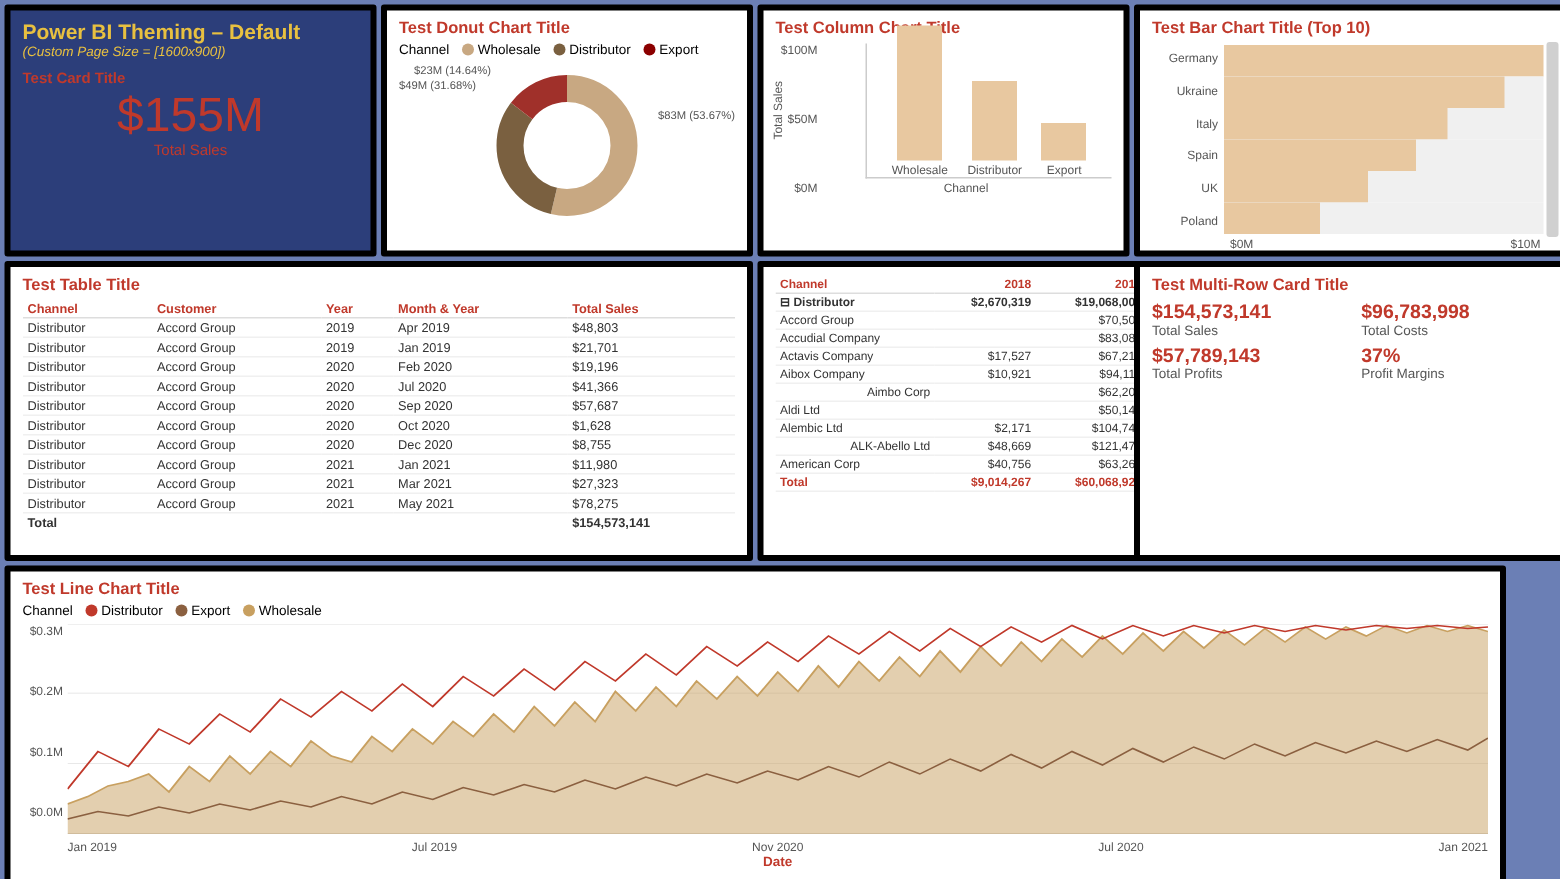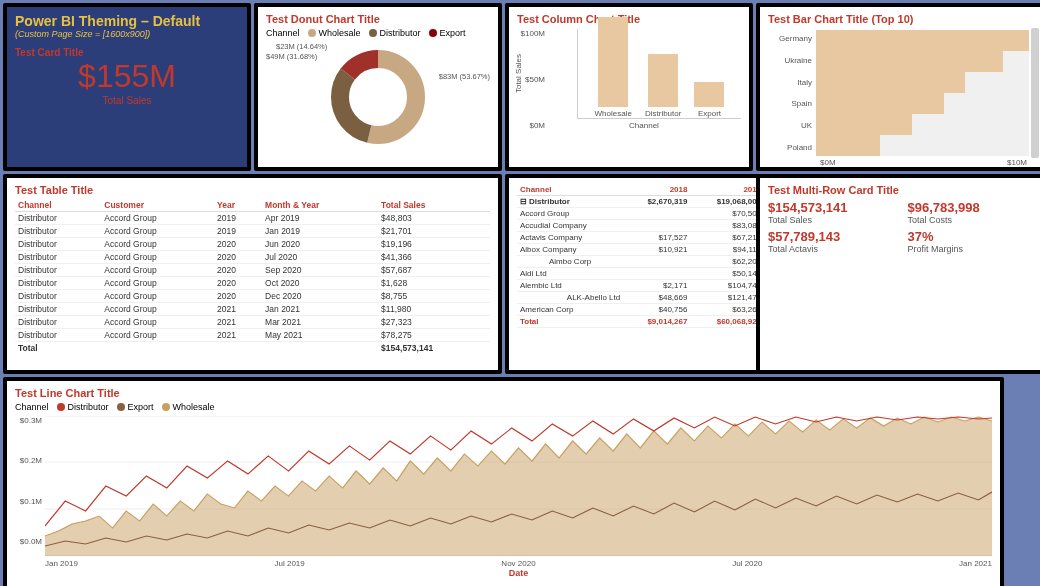--- a/index.html
+++ b/index.html
@@ -371,21 +371,21 @@
               <td>Distributor</td>
               <td>Accord Group</td>
               <td>2019</td>
               <td>Jan 2019</td>
               <td>$21,701</td>
             </tr>
             <tr>
               <td>Distributor</td>
               <td>Accord Group</td>
               <td>2020</td>
-              <td>Jun 2020</td>
+              <td>Feb 2020</td>
               <td>$19,196</td>
             </tr>
             <tr>
               <td>Distributor</td>
               <td>Accord Group</td>
               <td>2020</td>
               <td>Jul 2020</td>
               <td>$41,366</td>
             </tr>
             <tr>
@@ -490,21 +490,21 @@
             </tr>
             <tr>
               <td style="text-align: left;">Aibox Company</td>
               <td>$10,921</td>
               <td>$94,115</td>
               <td>$181,825</td>
               <td>$93,746</td>
               <td style="font-weight: 700; color: rgb(192, 57, 43);">$380,607</td>
             </tr>
             <tr>
-              <td style="text-align: center;">Aimbo Corp</td>
+              <td style="text-align: right;">Aimbo Corp</td>
               <td></td>
               <td>$62,203</td>
               <td>$127,126</td>
               <td>$63,556</td>
               <td style="font-weight: 700; color: rgb(192, 57, 43);">$252,885</td>
             </tr>
             <tr>
               <td style="text-align: left;">Aldi Ltd</td>
               <td></td>
               <td>$50,143</td>
@@ -555,21 +555,21 @@
       <div>
         <div class="multirow-value">$154,573,141</div>
         <div class="multirow-label">Total Sales</div>
       </div>
       <div>
         <div class="multirow-value">$96,783,998</div>
         <div class="multirow-label">Total Costs</div>
       </div>
       <div>
         <div class="multirow-value">$57,789,143</div>
-        <div class="multirow-label">Total Actavis</div>
+        <div class="multirow-label">Total Profits</div>
       </div>
       <div>
         <div class="multirow-value">37%</div>
         <div class="multirow-label">Profit Margins</div>
       </div>
     </div>
   </div>
 
   <div class="card card-line">
     <div class="card-title">Test Line Chart Title</div>

